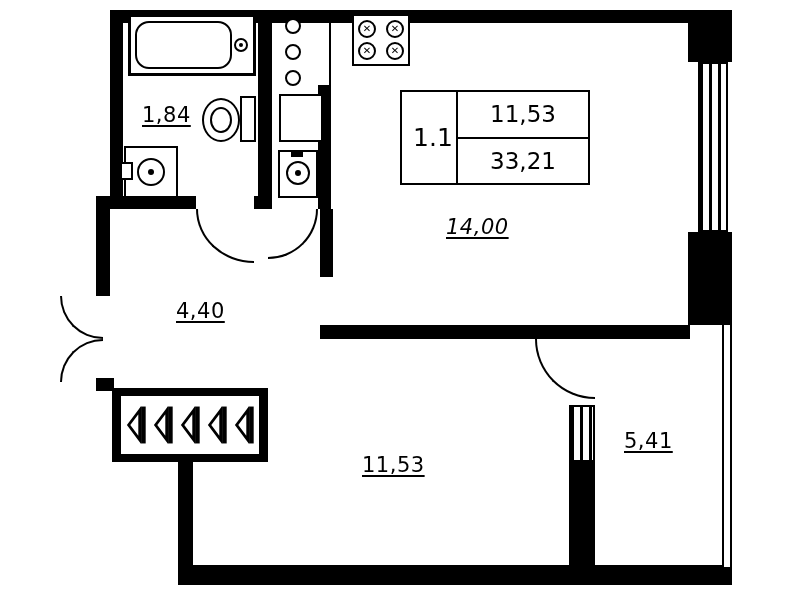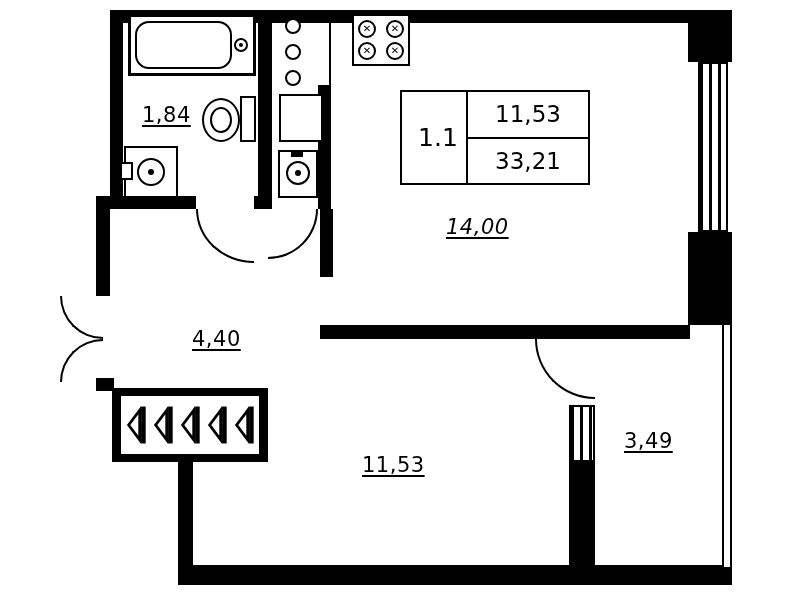--- a/index.html
+++ b/index.html
@@ -13,21 +13,21 @@
   .dot { position:absolute; background:#000; border-radius:50%; }
   .label { position:absolute; font-size:21px; text-decoration:underline; text-underline-offset:3px; white-space:nowrap; letter-spacing:0.5px; }
   .arc { position:absolute; }
   .arc-bl { border-left:2px solid #000; border-bottom:2px solid #000; border-bottom-left-radius:100%; }
   .arc-br { border-right:2px solid #000; border-bottom:2px solid #000; border-bottom-right-radius:100%; }
   .arc-tl { border-left:2px solid #000; border-top:2px solid #000; border-top-left-radius:100%; }
   .win { position:absolute; border:2px solid #000; background:repeating-linear-gradient(90deg,#000 0 3px,#fff 3px 9px); }
   .glazing { position:absolute; border-left:2px solid #000; border-right:2px solid #000; background:#fff; }
   .tub-inner { position:absolute; border:2px solid #000; border-radius:14px; background:#fff; }
   .titleblock { position:absolute; left:400px; top:90px; width:190px; height:95px; border:2px solid #000; background:#fff; display:flex; }
-  .tb-left { width:66px; border-right:2px solid #000; display:flex; align-items:center; justify-content:center; font-size:25px;padding-left:8px; }
+  .tb-left { width:56px; border-right:2px solid #000; display:flex; align-items:center; justify-content:center; font-size:25px;padding-left:8px; }
   .tb-right { flex:1; display:flex; flex-direction:column; }
   .tb-cell { flex:1; display:flex; align-items:center; justify-content:center; font-size:23px; border-bottom:2px solid #000; }
   .tb-cell:last-child { border-bottom:none; }
   .burner { position:absolute; width:18px; height:18px; border:2px solid #000; border-radius:50%; font-size:10px; line-height:13px; text-align:center; background:#fff; }
   .wardrobe-inner { position:absolute; left:121px; top:396px; width:138px; height:58px; background:#fff; display:flex; align-items:center; justify-content:space-evenly; }
 </style>
 </head>
 <body>
 
 <div class="plan">
@@ -115,18 +115,18 @@
 
   <div class="titleblock">
     <div class="tb-left">1.1</div>
     <div class="tb-right">
       <div class="tb-cell">11,53</div>
       <div class="tb-cell">33,21</div>
     </div>
   </div>
 
   <div class="label" style="left:142px;top:103px;">1,84</div>
-  <div class="label" style="left:192px;top:299px;margin-top:28px;">4,40</div>
+  <div class="label" style="left:176px;top:299px;">4,40</div>
   <div class="label" style="left:446px;top:215px;font-style:italic;">14,00</div>
   <div class="label" style="left:362px;top:453px;">11,53</div>
-  <div class="label" style="left:624px;top:429px;">3,49</div>
+  <div class="label" style="left:624px;top:429px;">5,41</div>
 
 </div>
 
 </body></html>

